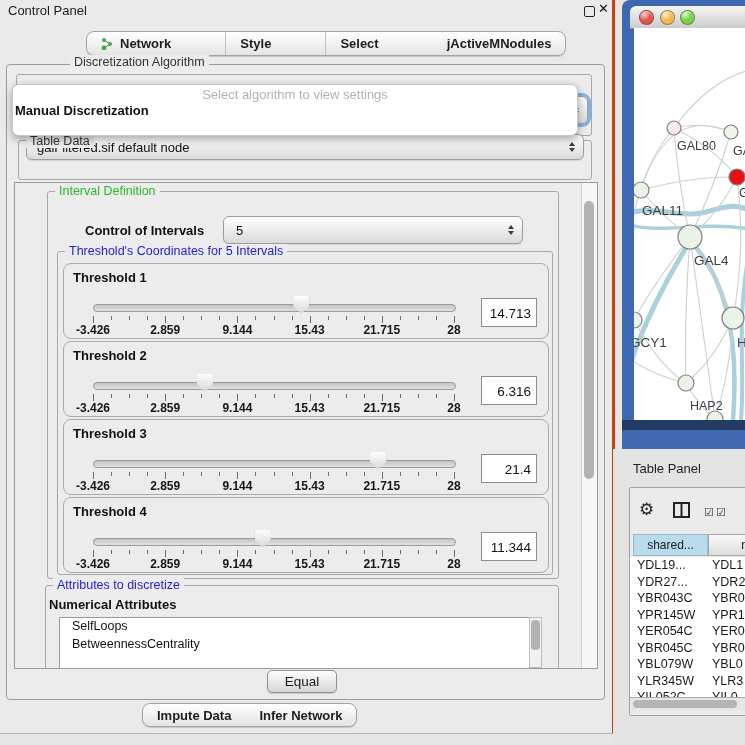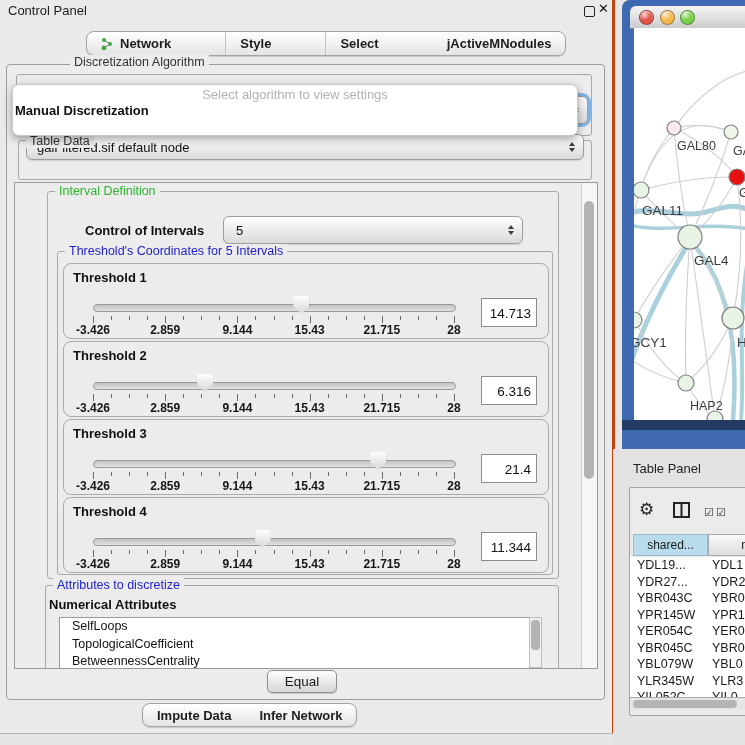--- a/index.html
+++ b/index.html
@@ -307,21 +307,20 @@
             <div class="sthumb" style="left: 190.667px;"></div>
             <div class="valuebox">11.344</div>
           </div>
         </div>
 
       <div class="groupbox" style="left:30px;top:402px;width:512px;height:106px;"></div>
       <div class="grouplabel blue" style="left:38px;top:395px;">Attributes to discretize</div>
       <div class="bold-label abs" style="left:34px;top:414px;">Numerical Attributes</div>
       <div class="listbox" style="left:44px;top:434px;width:470px;height:51px;" id="attr-list">
           <div class="listitem">SelfLoops</div>
-          <div class="listitem">TopologicalCoefficient</div>
           <div class="listitem">BetweennessCentrality</div>
         </div>
       <div class="list-scroll" style="left:514px;top:434px;width:13px;height:51px;">
         <div class="list-thumb"></div>
       </div>
 
       <div class="vscroll">
         <div class="vthumb" style="top:18px;height:278px;"></div>
       </div>
     </div>

